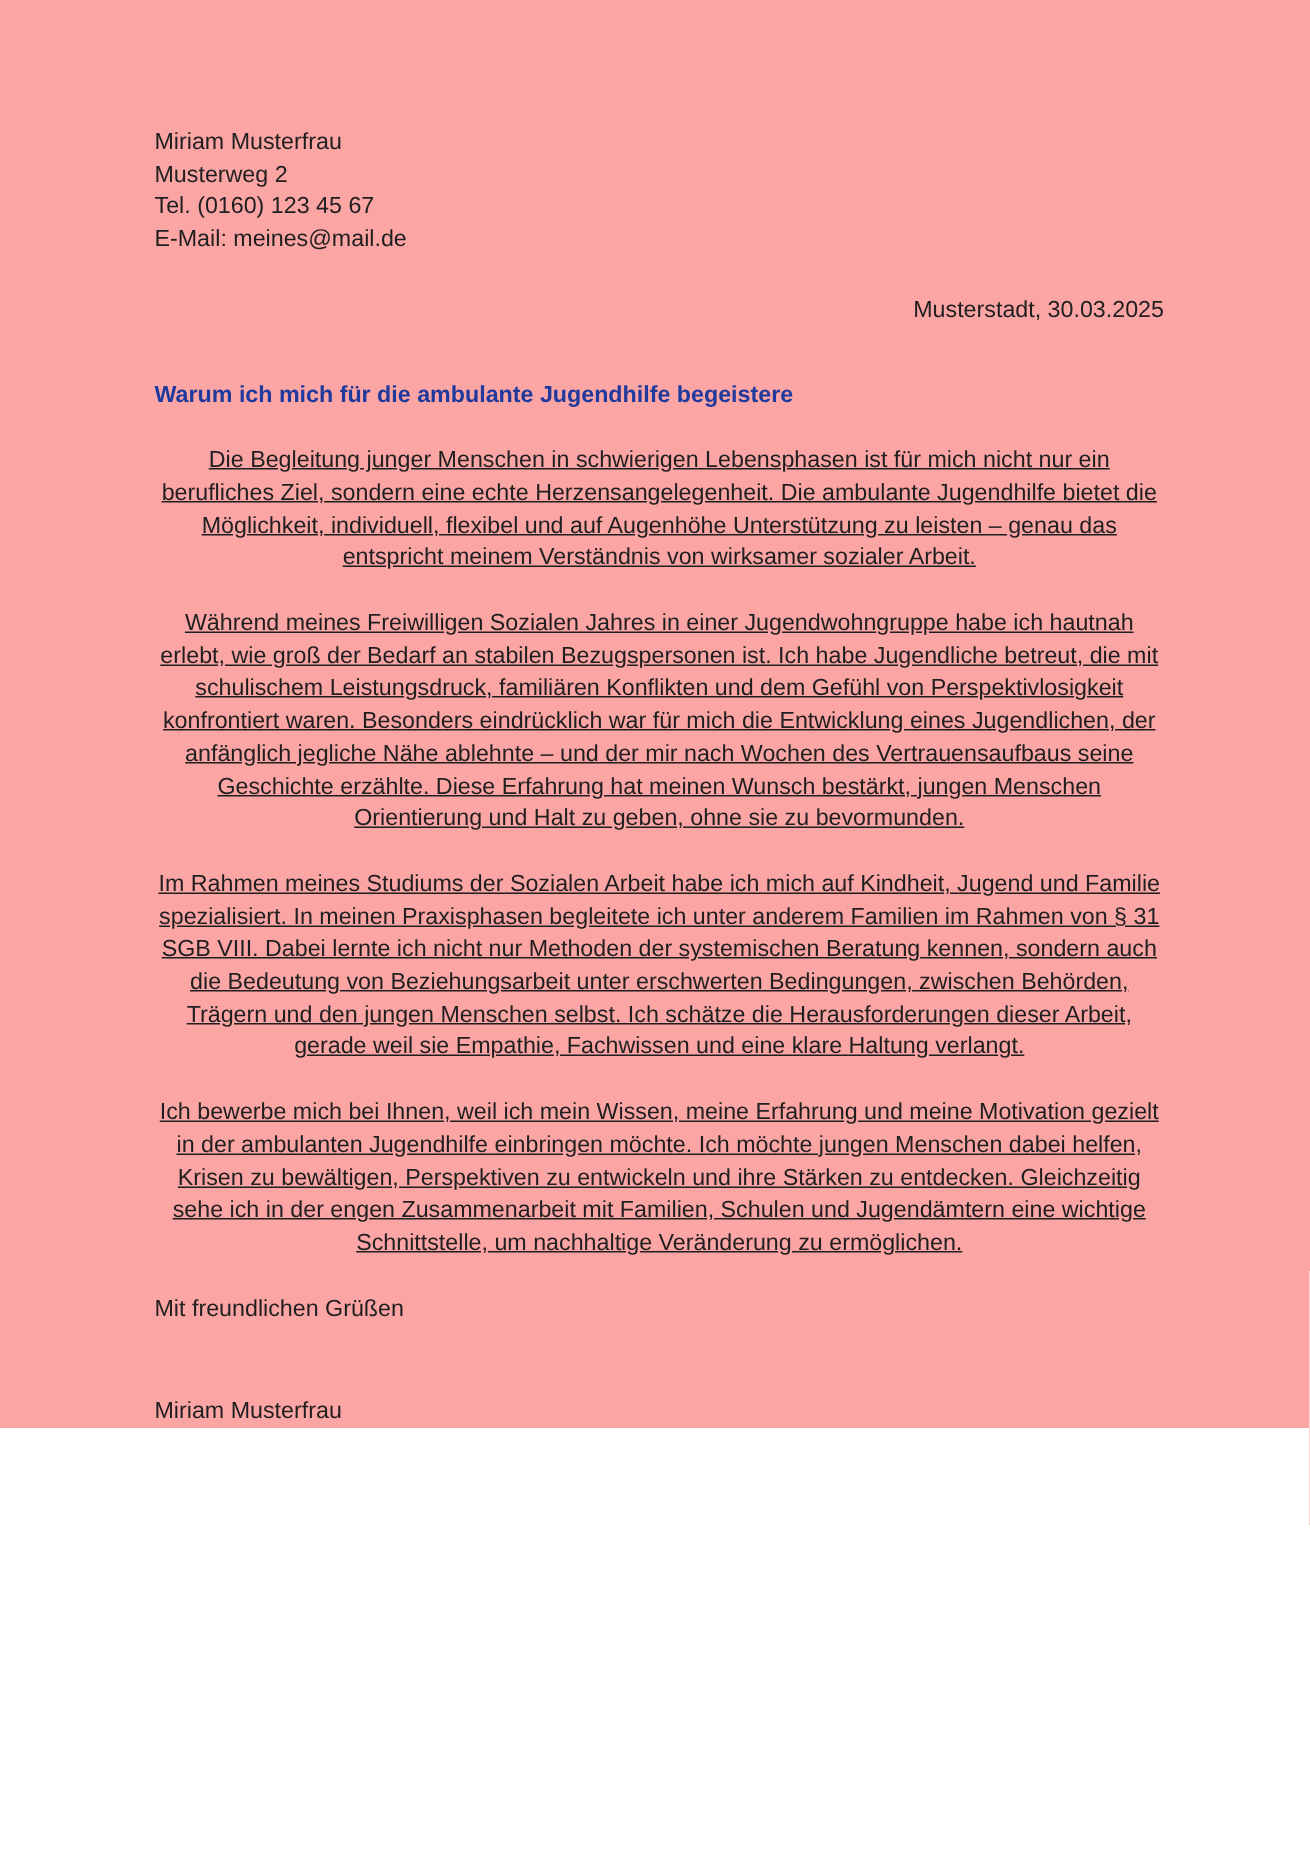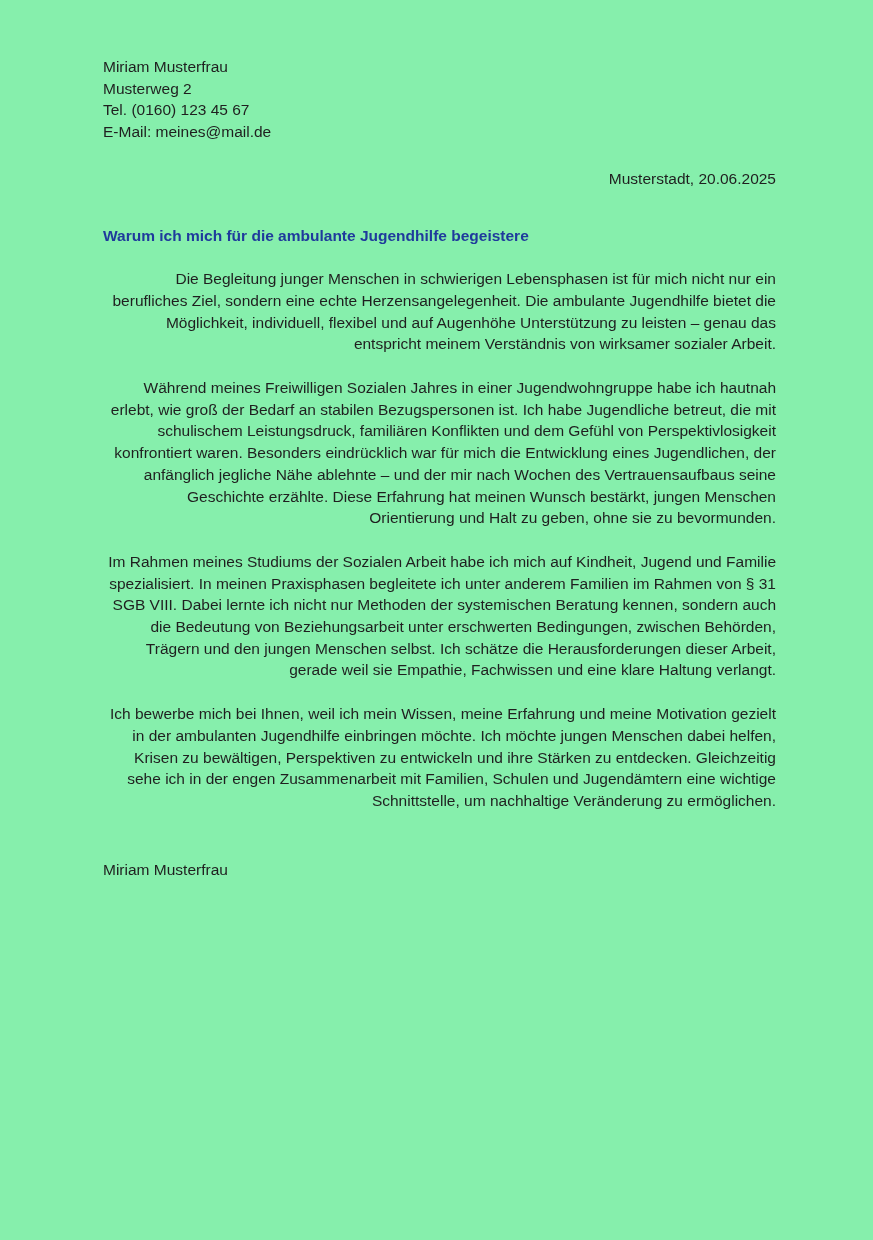--- a/index.html
+++ b/index.html
@@ -3,70 +3,72 @@
 <meta charset="utf-8">
 <style>
   html, body {
     margin: 0;
     padding: 0;
     background: #ffffff;
   }
   .page {
     position: relative;
     width: 873px;
-    height: 1240px;
-    background: #86efac;
+    height: 952px;
+    background: #fca5a5;
     overflow: hidden;
     font-family: "Liberation Sans", "DejaVu Sans", sans-serif;
     color: #1f1f1f;
     font-size: 15.5px;
     line-height: 21.7px;
     box-sizing: border-box;
-    padding: 56px 97px 0 103px;
+    padding: 84px 97px 0 103px;
   }
   .sender-block div {
     white-space: nowrap;
   }
   .date-line {
     margin-top: 25px;
     text-align: right;
   }
   .subject-line {
     margin-top: 35px;
     font-weight: bold;
     color: #1f3a9c;
   }
   .body-paragraph {
     margin: 22px 0 0 0;
-    text-align: right;
+    text-align: center;
+    text-decoration: underline;
   }
   .closing-line {
     margin-top: 22px;
   }
   .signature-name {
     margin-top: 47px;
   }
 </style>
 </head>
 <body>
 
 <div class="page">
 
   <div class="sender-block">
     <div>Miriam Musterfrau</div>
     <div>Musterweg 2</div>
     <div>Tel. (0160) 123 45 67</div>
     <div>E-Mail: meines@mail.de</div>
   </div>
 
-  <div class="date-line">Musterstadt, 20.06.2025</div>
+  <div class="date-line">Musterstadt, 30.03.2025</div>
 
   <div class="subject-line">Warum ich mich für die ambulante Jugendhilfe begeistere</div>
 
   <p class="body-paragraph">Die Begleitung junger Menschen in schwierigen Lebensphasen ist für mich nicht nur ein berufliches Ziel, sondern eine echte Herzensangelegenheit. Die ambulante Jugendhilfe bietet die Möglichkeit, individuell, flexibel und auf Augenhöhe Unterstützung zu leisten – genau das entspricht meinem Verständnis von wirksamer sozialer Arbeit.</p>
   <p class="body-paragraph">Während meines Freiwilligen Sozialen Jahres in einer Jugendwohngruppe habe ich hautnah erlebt, wie groß der Bedarf an stabilen Bezugspersonen ist. Ich habe Jugendliche betreut, die mit schulischem Leistungsdruck, familiären Konflikten und dem Gefühl von Perspektivlosigkeit konfrontiert waren. Besonders eindrücklich war für mich die Entwicklung eines Jugendlichen, der anfänglich jegliche Nähe ablehnte – und der mir nach Wochen des Vertrauensaufbaus seine Geschichte erzählte. Diese Erfahrung hat meinen Wunsch bestärkt, jungen Menschen Orientierung und Halt zu geben, ohne sie zu bevormunden.</p>
   <p class="body-paragraph">Im Rahmen meines Studiums der Sozialen Arbeit habe ich mich auf Kindheit, Jugend und Familie spezialisiert. In meinen Praxisphasen begleitete ich unter anderem Familien im Rahmen von § 31 SGB VIII. Dabei lernte ich nicht nur Methoden der systemischen Beratung kennen, sondern auch die Bedeutung von Beziehungsarbeit unter erschwerten Bedingungen, zwischen Behörden, Trägern und den jungen Menschen selbst. Ich schätze die Herausforderungen dieser Arbeit, gerade weil sie Empathie, Fachwissen und eine klare Haltung verlangt.</p>
   <p class="body-paragraph">Ich bewerbe mich bei Ihnen, weil ich mein Wissen, meine Erfahrung und meine Motivation gezielt in der ambulanten Jugendhilfe einbringen möchte. Ich möchte jungen Menschen dabei helfen, Krisen zu bewältigen, Perspektiven zu entwickeln und ihre Stärken zu entdecken. Gleichzeitig sehe ich in der engen Zusammenarbeit mit Familien, Schulen und Jugendämtern eine wichtige Schnittstelle, um nachhaltige Veränderung zu ermöglichen.</p>
 
+  <div class="closing-line">Mit freundlichen Grüßen</div>
 
   <div class="signature-name">Miriam Musterfrau</div>
 
 </div>
 
 </body></html>

